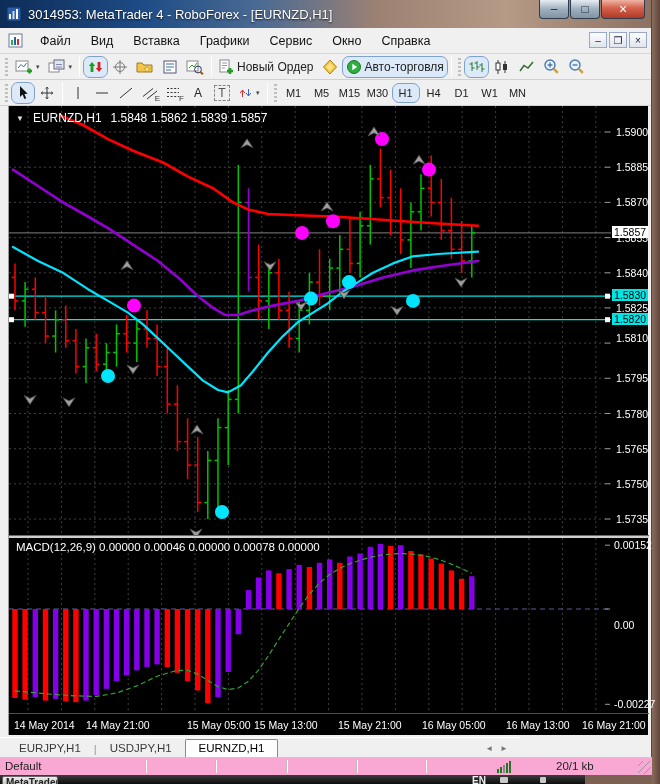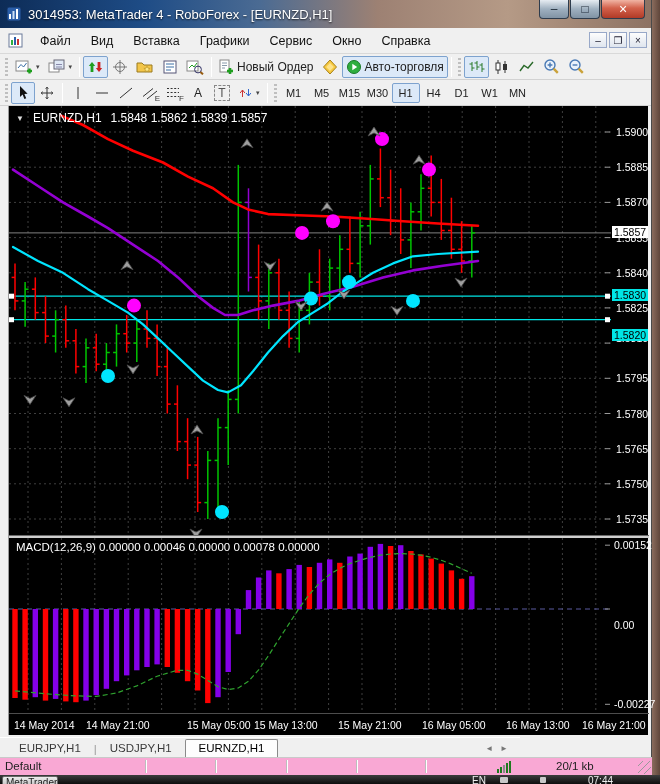--- a/index.html
+++ b/index.html
@@ -29,21 +29,21 @@
   .mdibtns { position:absolute; right:4px; top:4px; display:flex; gap:2px; }
   .mdib { width:18px; height:16px; border:1px solid #98a8c8; background:linear-gradient(#fdfdfd,#dfe5ee);
           display:flex; align-items:center; justify-content:center; font-size:10px; color:#223; }
   
   .tbar { height:26px; background:#f0f0f0; border-bottom:1px solid #d2d2d2; display:flex; align-items:center; padding-left:2px; }
   .grip { width:3px; height:18px; margin:0 3px;
           background:repeating-linear-gradient(0deg,#bfbfbf 0 2px,#f0f0f0 2px 4px); }
   .vsep { width:1px; height:20px; background:#c6c6c6; border-right:1px solid #fff; margin:0 3px; }
   .tbtn { height:22px; min-width:24px; display:flex; align-items:center; justify-content:center; gap:3px;
           padding:0 3px; border:1px solid transparent; border-radius:2px; font-size:12px; color:#222; position:relative; }
-  .tbtn.pressed { border-color:#7da2ce; background:#dce9f8; }
+  .tbtn.pressed { border-color:#7da2ce; background:#dce9f8;border-radius:7px; }
   .caret { font-size:7px; color:#444; }
   .ltr { position:absolute; right:1px; bottom:0; font-size:8px; color:#333; }
   .big-ltr { font-size:12px; color:#222; }
   .tf { width:28px; height:20px; font-size:11px; }
   
   .chartarea { position:absolute; left:8px; top:106px; width:640px; height:629px; background:#000;
                border-left:1px solid #9a9a9a; }
   .pane-main { position:absolute; left:0; top:0; width:640px; height:429px; }
   .pane-macd { position:absolute; left:0; top:432px; width:640px; height:175px; }
   .csvg,.msvg { position:absolute; left:0; top:0; }
@@ -71,22 +71,22 @@
   .statusbar { position:absolute; left:0; top:757px; width:652px; height:18px; background:#f9a8d4;
                border-top:1px solid #c9c9c9; font-size:11.5px; color:#222; }
   .sb-def { position:absolute; left:5px; top:2px; width:37px; overflow:hidden; white-space:nowrap; }
   .sb-sep { position:absolute; top:2px; width:1px; height:13px; background:#bdbdbd; box-shadow:1px 0 0 #fff; }
   .signal { position:absolute; left:497px; top:3px; display:flex; align-items:flex-end; gap:1px; height:12px; }
   .signal i { display:block; width:2px; background:#1f7a1f; }
   .sb-kb { position:absolute; left:556px; top:2px; }
   .grip2 { position:absolute; right:1px; bottom:1px; width:13px; height:13px;
            background:repeating-linear-gradient(135deg,transparent 0 3px,#9a9a9a 3px 4px,transparent 4px 5px); }
   
-  .taskbar { position:absolute; left:0; top:775px; width:660px; height:9px; overflow:hidden;
-             background:linear-gradient(180deg,#3c3c3c,#0d0d0d); }
+  .taskbar { position:absolute; left:0; top:775px; width:585px; height:9px; overflow:hidden;
+             background:linear-gradient(180deg,#3c3c3c,#0d0d0d);font-weight:bold; }
   .tk-app { position:absolute; left:2px; top:1px; width:56px; height:14px; overflow:hidden;
             background:linear-gradient(#ececec,#b5b5b5); border:1px solid #666; border-radius:2px;
             font-size:10px; color:#222; padding-left:3px; line-height:12px; }
   .tk-en { position:absolute; left:472px; top:1px; color:#eee; font-size:10px; line-height:10px; }
   .tk-ico { position:absolute; top:2px; width:8px; height:6px; background:#c9c9c9; border-radius:1px; }
   .tk-time { position:absolute; left:588px; top:1px; color:#eee; font-size:10px; line-height:10px; }
 </style>
 </head>
 <body>
 
@@ -578,21 +578,21 @@
             <div class="ylab" style="top: 160.8px;">1.5840</div>
             <div class="ylab" style="top: 195.9px;">1.5825</div>
             <div class="ylab" style="top: 226px;">1.5810</div>
             <div class="ylab" style="top: 266.3px;">1.5795</div>
             <div class="ylab" style="top: 301.5px;">1.5780</div>
             <div class="ylab" style="top: 336.7px;">1.5765</div>
             <div class="ylab" style="top: 371.8px;">1.5750</div>
             <div class="ylab" style="top: 407px;">1.5735</div>
             <div class="ylab bid" style="top: 119.9px;">1.5857</div>
             <div class="ylab cy" style="top: 183.2px;">1.5830</div>
-            <div class="ylab cy" style="top: 206.7px; margin-top: 16px;">1.5820</div>
+            <div class="ylab cy" style="top: 206.7px;">1.5820</div>
           </div>
       </div>
       <div class="pane-div"></div>
       <div class="pane-macd">
         <svg class="msvg" width="602" height="175">
             <g>
               <line x1="19" y1="0" x2="19" y2="175" stroke="#3f3f3f" stroke-dasharray="2 3"></line>
               <line x1="52.4" y1="0" x2="52.4" y2="175" stroke="#3f3f3f" stroke-dasharray="2 3"></line>
               <line x1="85.8" y1="0" x2="85.8" y2="175" stroke="#3f3f3f" stroke-dasharray="2 3"></line>
               <line x1="119.19999999999999" y1="0" x2="119.19999999999999" y2="175" stroke="#3f3f3f" stroke-dasharray="2 3"></line>

